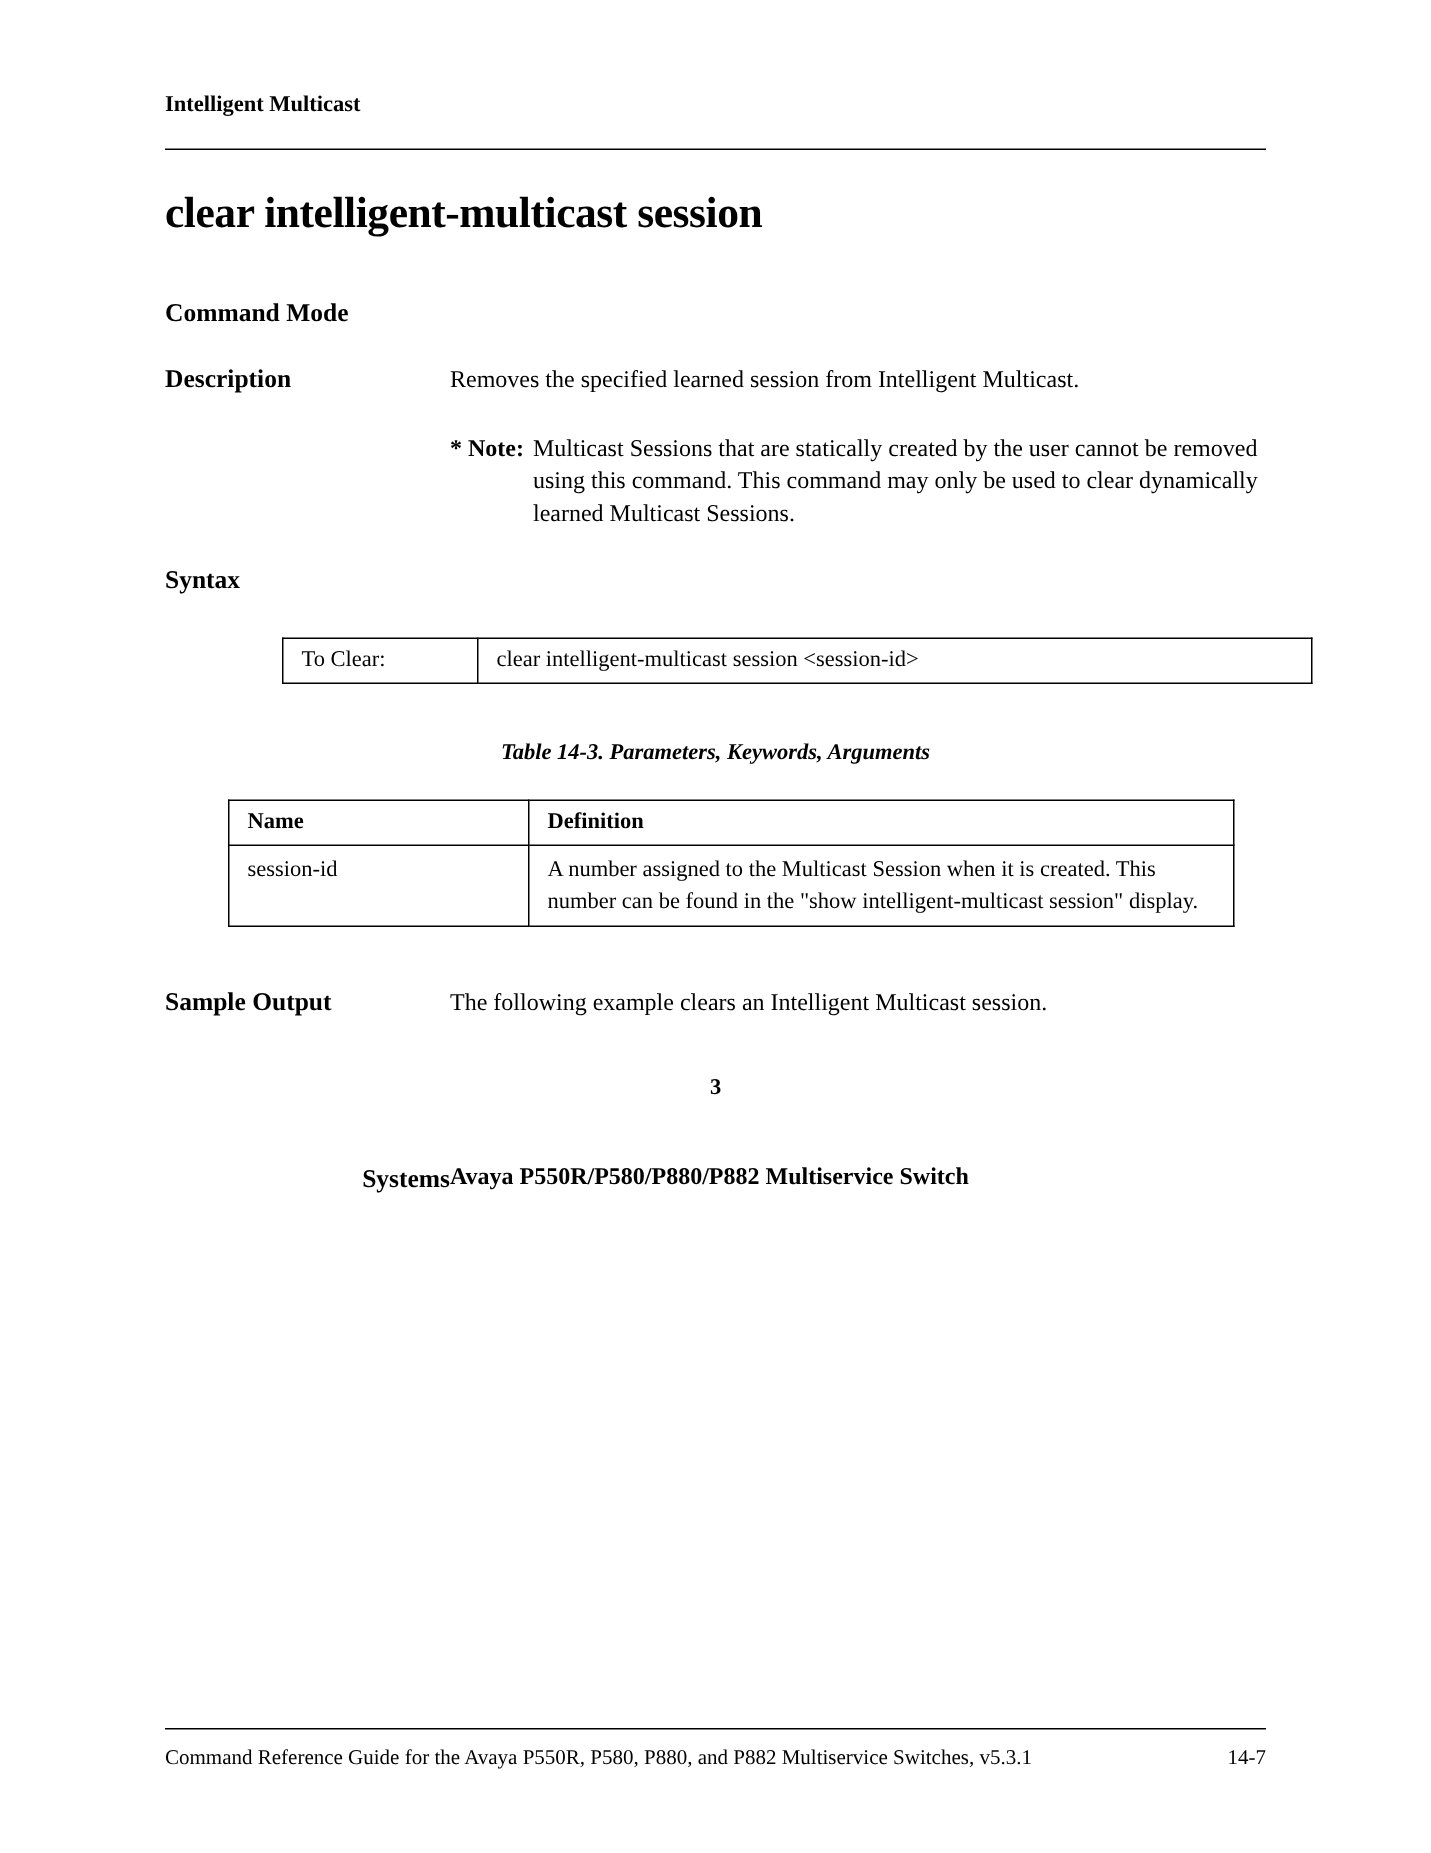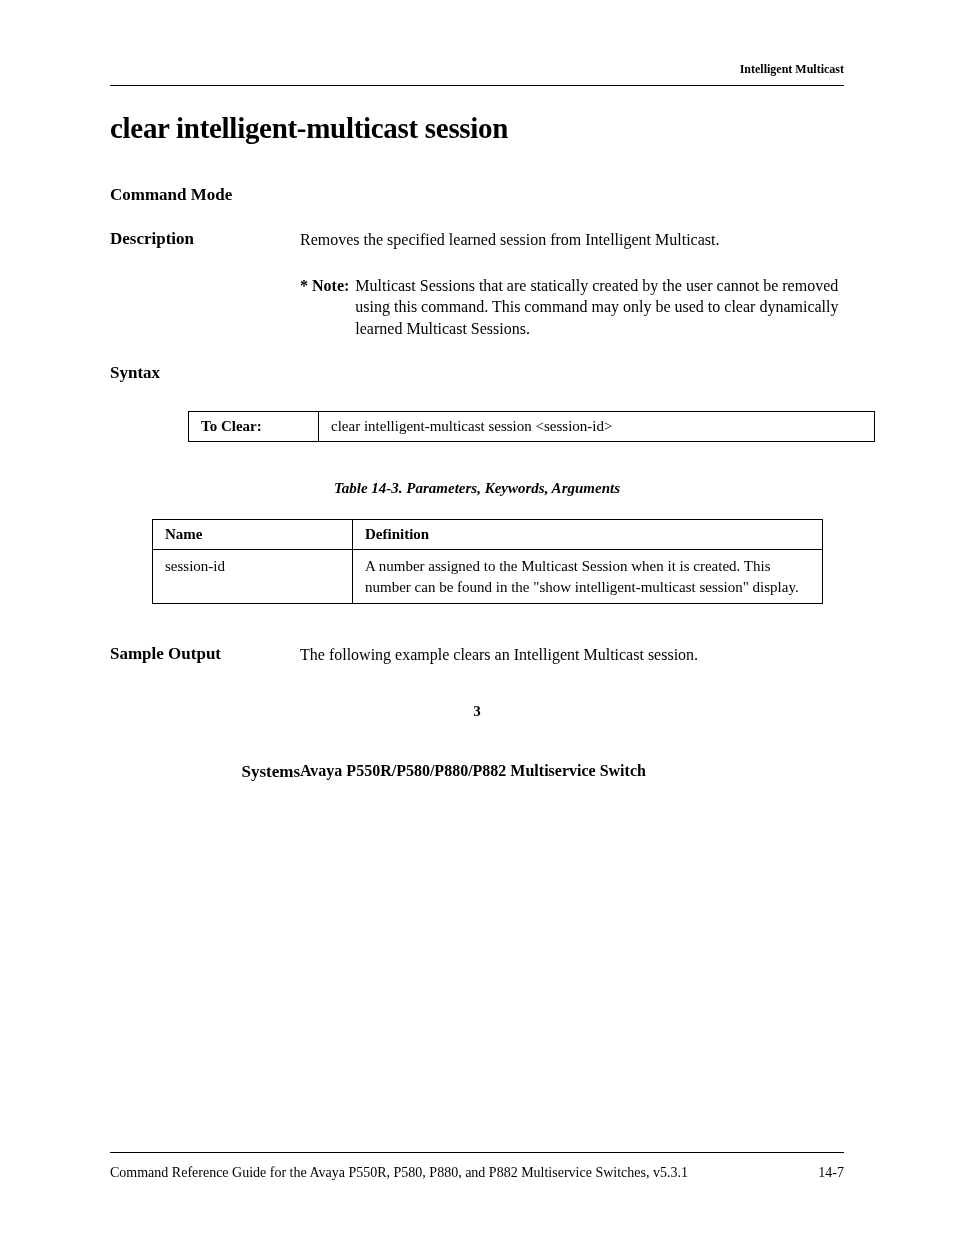--- a/index.html
+++ b/index.html
@@ -10,24 +10,24 @@
     body {
       font-family: Georgia, 'Times New Roman', serif;
       background: #fff;
       color: #000;
       width: 954px;
       height: 1235px;
       position: relative;
       padding: 62px 110px 50px 110px;
     }
     .header-section {
-      text-align: right;
-      font-weight: bold;
-      font-size: 12px;
-      margin-bottom: 8px;
+      text-align: left;
+      font-weight: bold;
+      font-size: 15px;
+      margin-bottom: 20px;
     }
     .header-rule {
       border: none;
       border-top: 1.5px solid #000;
       margin-bottom: 26px;
     }
     .main-title {
       font-size: 29px;
       font-weight: bold;
       margin-bottom: 40px;
@@ -75,21 +75,21 @@
       margin-left: 78px;
       margin-bottom: 38px;
     }
     .syntax-table td {
       border: 1px solid #000;
       padding: 6px 12px;
       font-size: 15px;
       vertical-align: top;
     }
     .syntax-table .syntax-head {
-      font-weight: bold;
+      font-weight: normal;
       width: 130px;
     }
     .table-caption {
       text-align: center;
       font-weight: bold;
       font-style: italic;
       font-size: 15px;
       margin-bottom: 22px;
     }
     .params-table {

